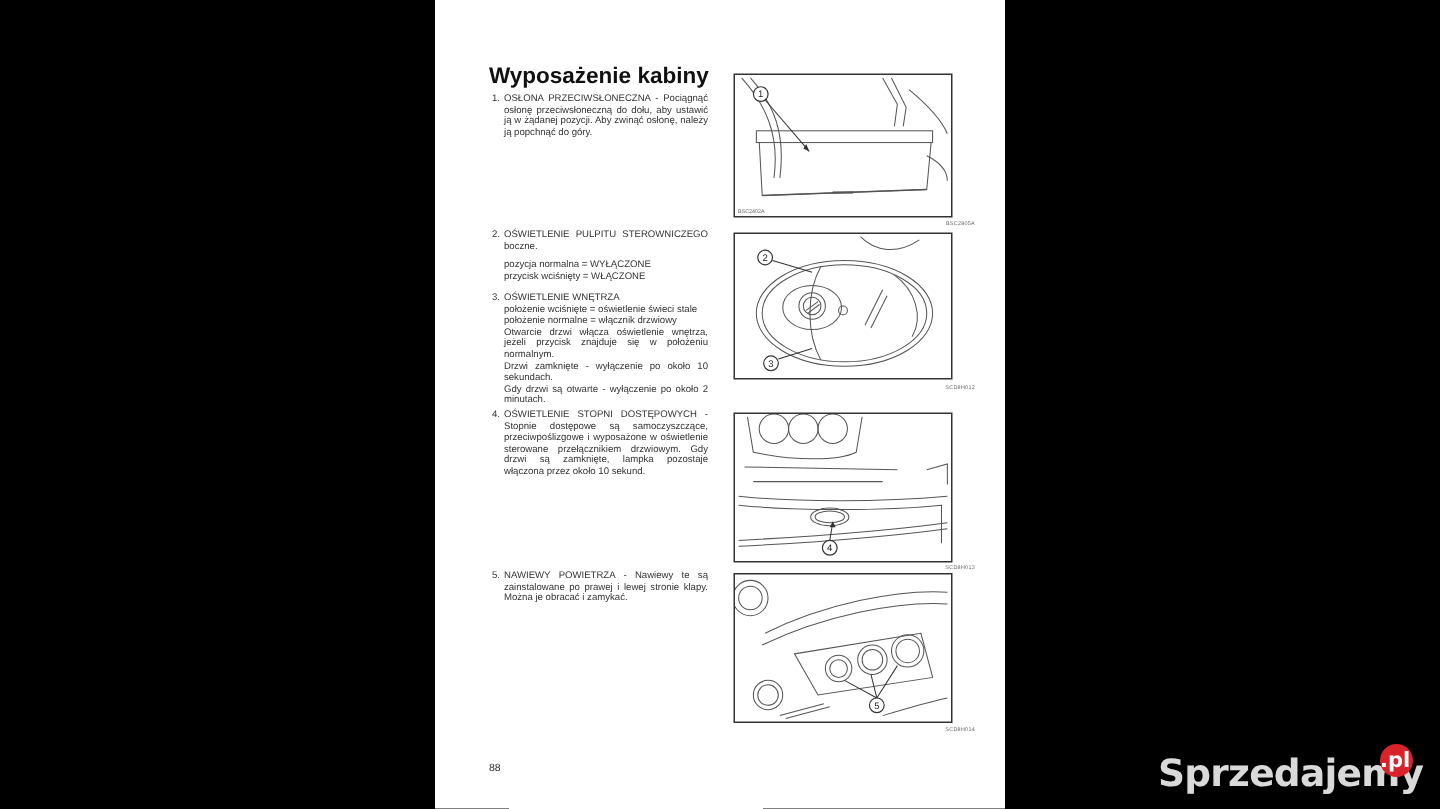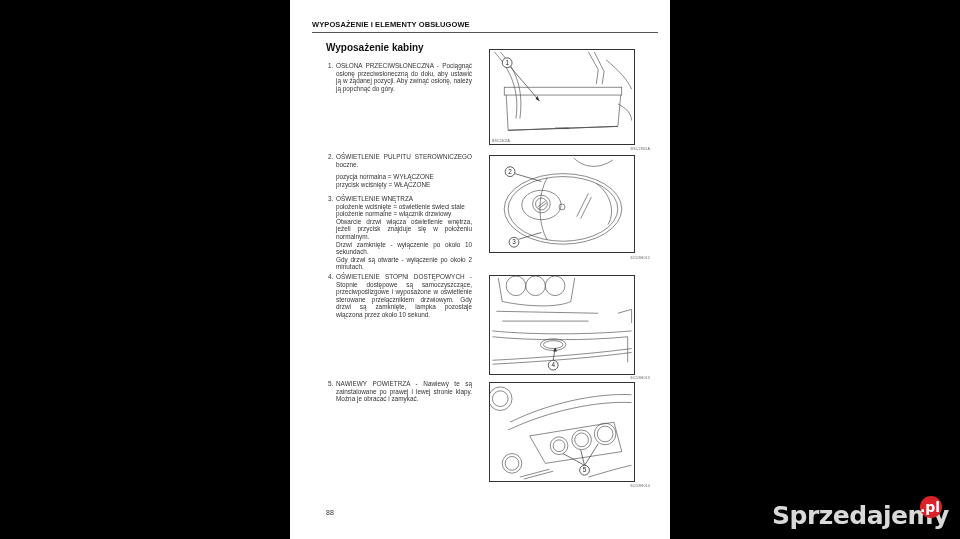--- a/index.html
+++ b/index.html
@@ -29,21 +29,21 @@
       font-weight: bold;
       letter-spacing: 0.1px;
       color: #111;
       padding-bottom: 3px;
       border-bottom: 1px solid #555;
     }
     .section-title {
       position: absolute;
       left: 36px;
       top: 42px;
-      font-size: 10px;
+      font-size: 15px;
       font-weight: bold;
       color: #111;
     }
     .item {
       position: absolute;
       left: 38px;
       width: 144px;
       font-size: 6.4px;
       line-height: 7.6px;
       color: #333;
@@ -121,21 +121,20 @@
       font-size: 14px;
       line-height: 22px;
       letter-spacing: 0;
     }
   </style>
 </head>
 <body>
 
 <div class="page">
 
-  <div class="running-header">WYPOSAŻENIE I ELEMENTY OBSŁUGOWE</div>
 
   <div class="section-title">Wyposażenie kabiny</div>
 
   <div class="item" style="top:62px;">
     <span class="num">1.</span>
     <div class="body">
       <p>OSŁONA PRZECIWSŁONECZNA - Pociągnąć osłonę przeciwsłoneczną do dołu, aby ustawić ją w żądanej pozycji. Aby zwinąć osłonę, należy ją popchnąć do góry.</p>
     </div>
   </div>
 

